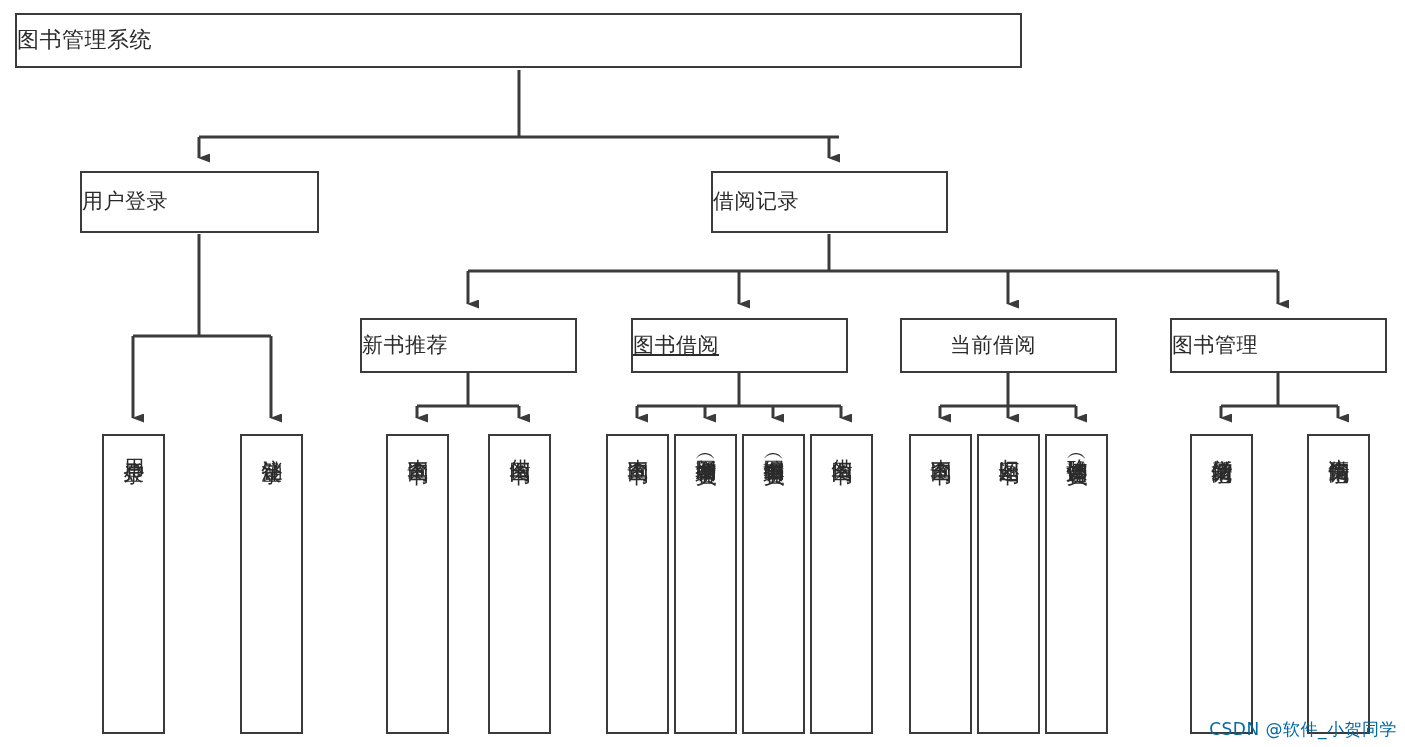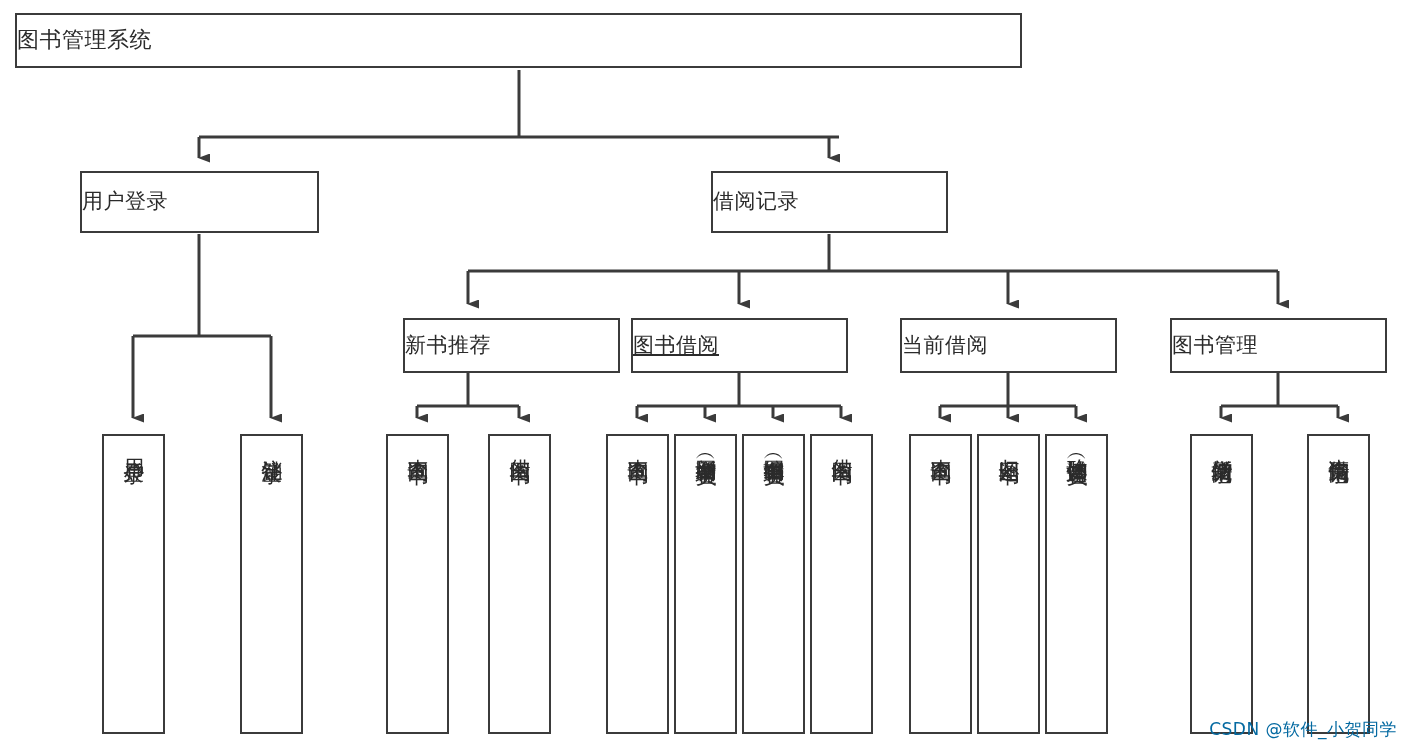--- a/index.html
+++ b/index.html
@@ -132,29 +132,29 @@
   </div>
 
   <div class="node horiz" style="left:80px; top:171px; width:239px; height:62px;">
     <span class="label">用户登录</span>
   </div>
 
   <div class="node horiz" style="left:711px; top:171px; width:237px; height:62px;">
     <span class="label">借阅记录</span>
   </div>
 
-  <div class="node horiz" style="left:360px; top:318px; width:217px; height:55px;margin-left:43px;">
+  <div class="node horiz" style="left:360px; top:318px; width:217px; height:55px;">
     <span class="label">新书推荐</span>
   </div>
 
   <div class="node horiz" style="left:631px; top:318px; width:217px; height:55px;text-decoration:underline;">
     <span class="label">图书借阅</span>
   </div>
 
-  <div class="node horiz" style="left:900px; top:318px; width:217px; height:55px;">
+  <div class="node horiz" style="left:900px; top:318px; width:217px; height:55px;padding-left:48px;">
     <span class="label">当前借阅</span>
   </div>
 
   <div class="node horiz" style="left:1170px; top:318px; width:217px; height:55px;">
     <span class="label">图书管理</span>
   </div>
 
   <div class="node vert" style="left:102px; top:434px; width:63px; height:300px;">
     <span class="label">用户登录</span>
   </div>

